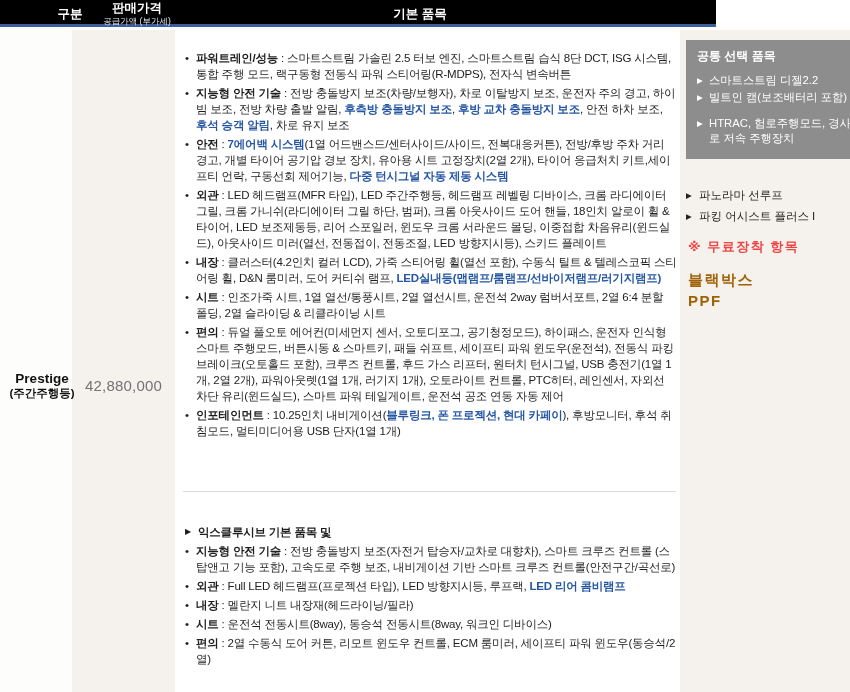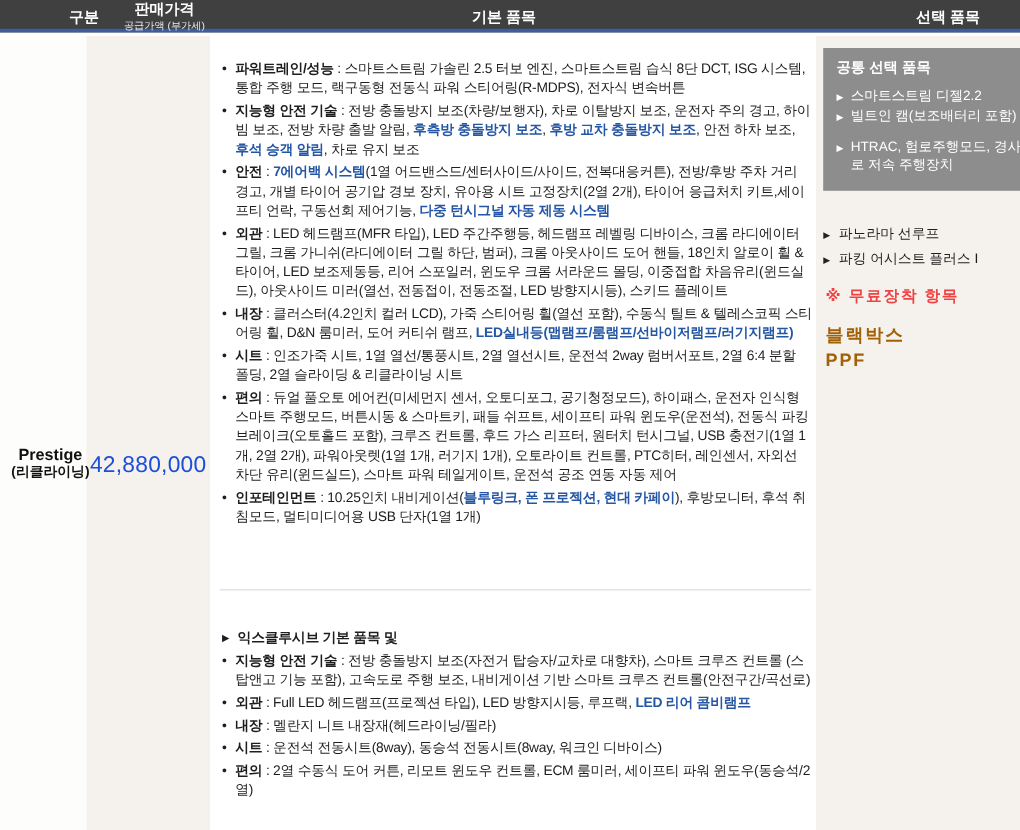--- a/index.html
+++ b/index.html
@@ -1,38 +1,38 @@
 <!DOCTYPE html>
 <html><head>
 <meta charset="utf-8">
 <style>
   * { margin:0; padding:0; box-sizing:border-box; }
   body { font-family:"Liberation Sans","DejaVu Sans",sans-serif; background:#ffffff; }
   #app { position:relative; width:850px; height:692px; background:#ffffff; overflow:hidden; }
 
   
-  .header-bar { position:absolute; left:0; top:0; width:850px; height:27px;
-    background:#404040; border-bottom:3px solid #3c5da0; }
+  .header-bar { position:absolute; left:0; top:0; width:716px; height:27px;
+    background:#000000; border-bottom:3px solid #3c5da0; }
   .hcell { position:absolute; color:#ffffff; font-weight:bold; font-size:12.5px;
     transform:translateX(-50%); top:6px; white-space:nowrap; }
   .hprice { top:2px; text-align:center; line-height:12px; }
   .hprice .sub { display:block; font-size:8.5px; font-weight:normal; color:#e8eaf2; margin-top:1px; }
 
   
   .col-category { position:absolute; left:0; top:30px; width:72px; bottom:0; background:#fdfdfb; }
   .col-price    { position:absolute; left:72px; top:30px; width:103px; bottom:0; background:#f5f1ed; }
   .col-right    { position:absolute; left:680px; top:30px; width:170px; bottom:0; background:#f5f1ed; }
 
   
   .trim-cell { position:absolute; left:0; top:371px; width:84px; text-align:center;
     color:#111; white-space:nowrap; }
   .trim-en { font-size:13.5px; font-weight:bold; }
   .trim-kr { font-size:11.5px; font-weight:bold; }
   .price-cell { position:absolute; left:72px; top:377px; width:103px; text-align:center;
-    font-size:19px; color:#1d4ed8; letter-spacing:0.2px; }
+    font-size:15px; color:#737373; letter-spacing:0.2px; }
 
   
   .spec-block { position:absolute; left:185px; width:492px; font-size:11.5px;
     line-height:16px; color:#1d1d1d; letter-spacing:-0.2px; }
   .spec-upper { top:50px; }
   .spec-lower { top:524px; }
   .spec-item { display:flex; margin-bottom:3px; }
   .marker { flex:none; width:11px; }
   .marker.arrow { width:13px; font-size:8px; line-height:16px; }
   .spec-text { flex:1; }
@@ -73,21 +73,21 @@
     <div class="hcell" style="left:420px;">기본 품목</div>
     <div class="hcell" style="left:790px;">선택 품목</div>
   </div>
 
   <div class="col-category"></div>
   <div class="col-price"></div>
   <div class="col-right"></div>
 
   <div class="trim-cell">
     <div class="trim-en">Prestige</div>
-    <div class="trim-kr">(리클라이닝)</div>
+    <div class="trim-kr">(주간주행등)</div>
   </div>
   <div class="price-cell">42,880,000</div>
 
   <div class="spec-block spec-upper">
       <div class="spec-item">
         <span class="marker ">•</span>
         <div class="spec-text"><span class="spec-title">파워트레인/성능</span><span> : 스마트스트림 가솔린 2.5 터보 엔진, 스마트스트림 습식 8단 DCT, ISG 시스템, 통합 주행 모드, 랙구동형 전동식 파워 스티어링(R-MDPS), 전자식 변속버튼</span></div>
       </div>
       <div class="spec-item">
         <span class="marker ">•</span>

